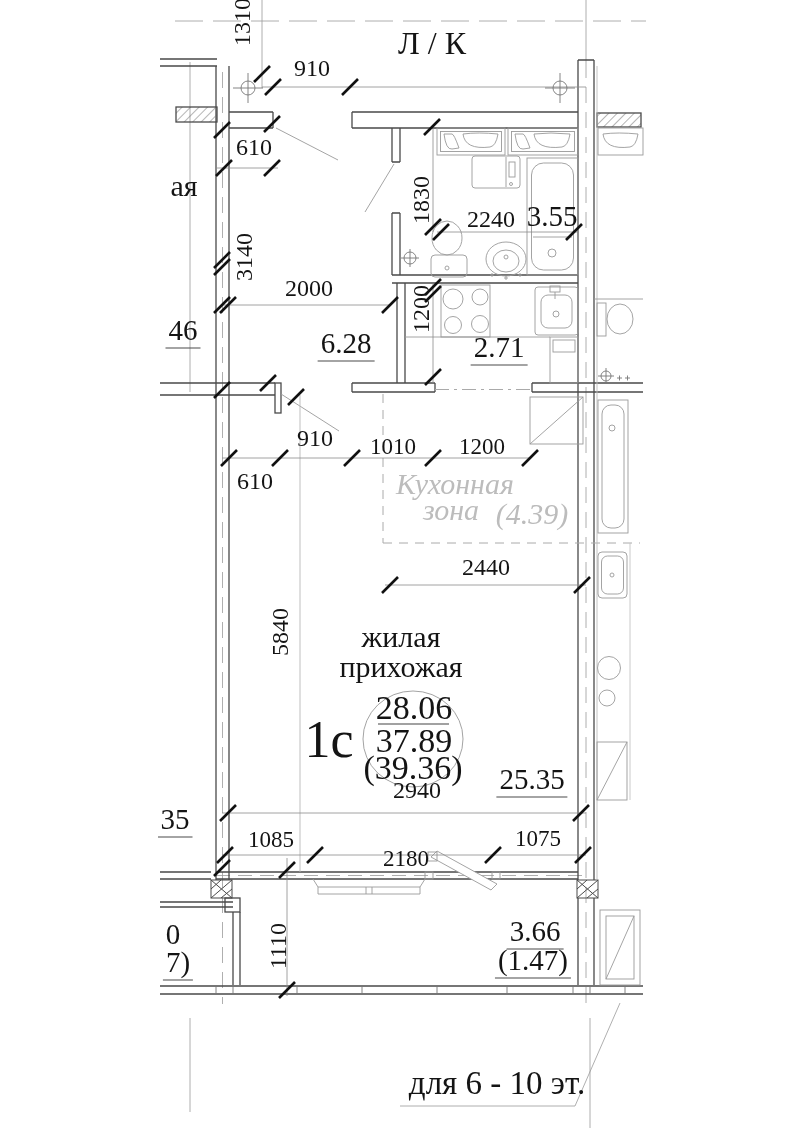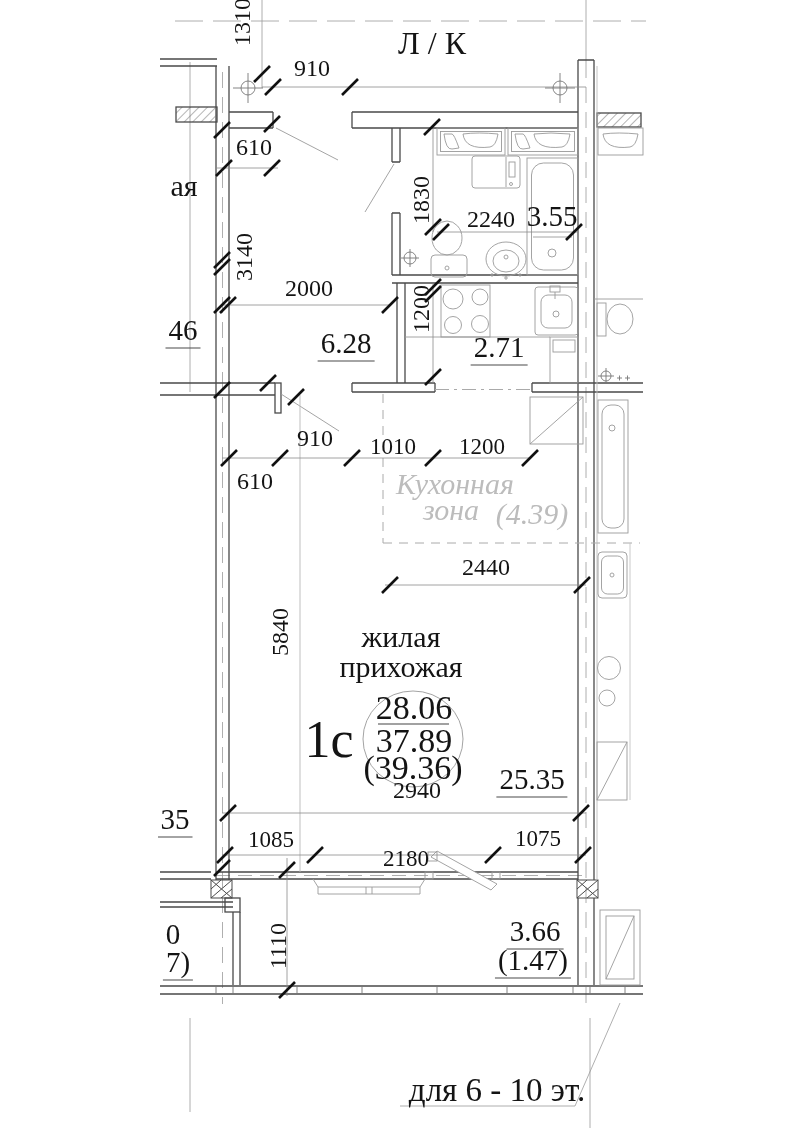--- a/index.html
+++ b/index.html
@@ -291,16 +291,16 @@
   <div class="lbl area ul" style="left:532px;top:781px;">25.35</div>
   <div class="lbl area ul" style="left:175px;top:821px;">35</div>
   <div class="lbl dimsm" style="left:271px;top:839px;">1085</div>
   <div class="lbl dimsm" style="left:406px;top:838px;margin-top:20px;">2180</div>
   <div class="lbl dimsm" style="left:538px;top:838px;">1075</div>
   <div class="lbl rot dim" style="left:278px;top:946px;">1110</div>
   <div class="lbl area ul" style="left:535px;top:933px;">3.66</div>
   <div class="lbl area ul" style="left:533px;top:962px;">(1.47)</div>
   <div class="lbl area" style="left:173px;top:934px;">0</div>
   <div class="lbl area ul" style="left:178px;top:964px;">7)</div>
-  <div class="lbl note" style="left:497px;top:1083px;margin-top:7px;">для 6 - 10 эт.</div>
+  <div class="lbl note" style="left:497px;top:1083px;">для 6 - 10 эт.</div>
 
   <div id="left-crop"></div>
 </div>
 
 </body></html>

